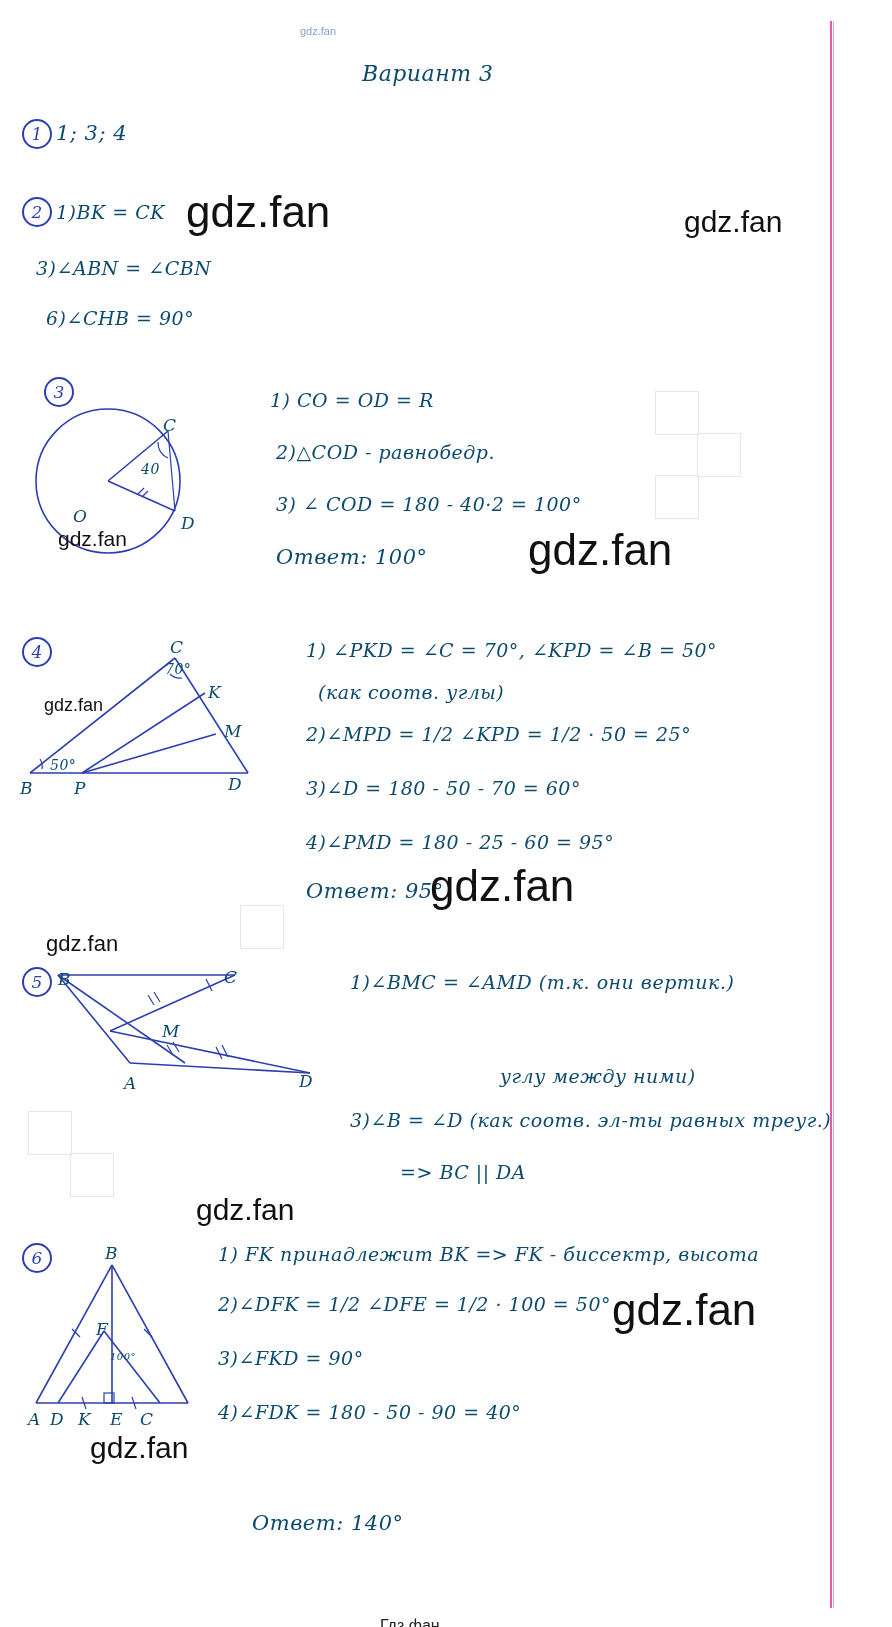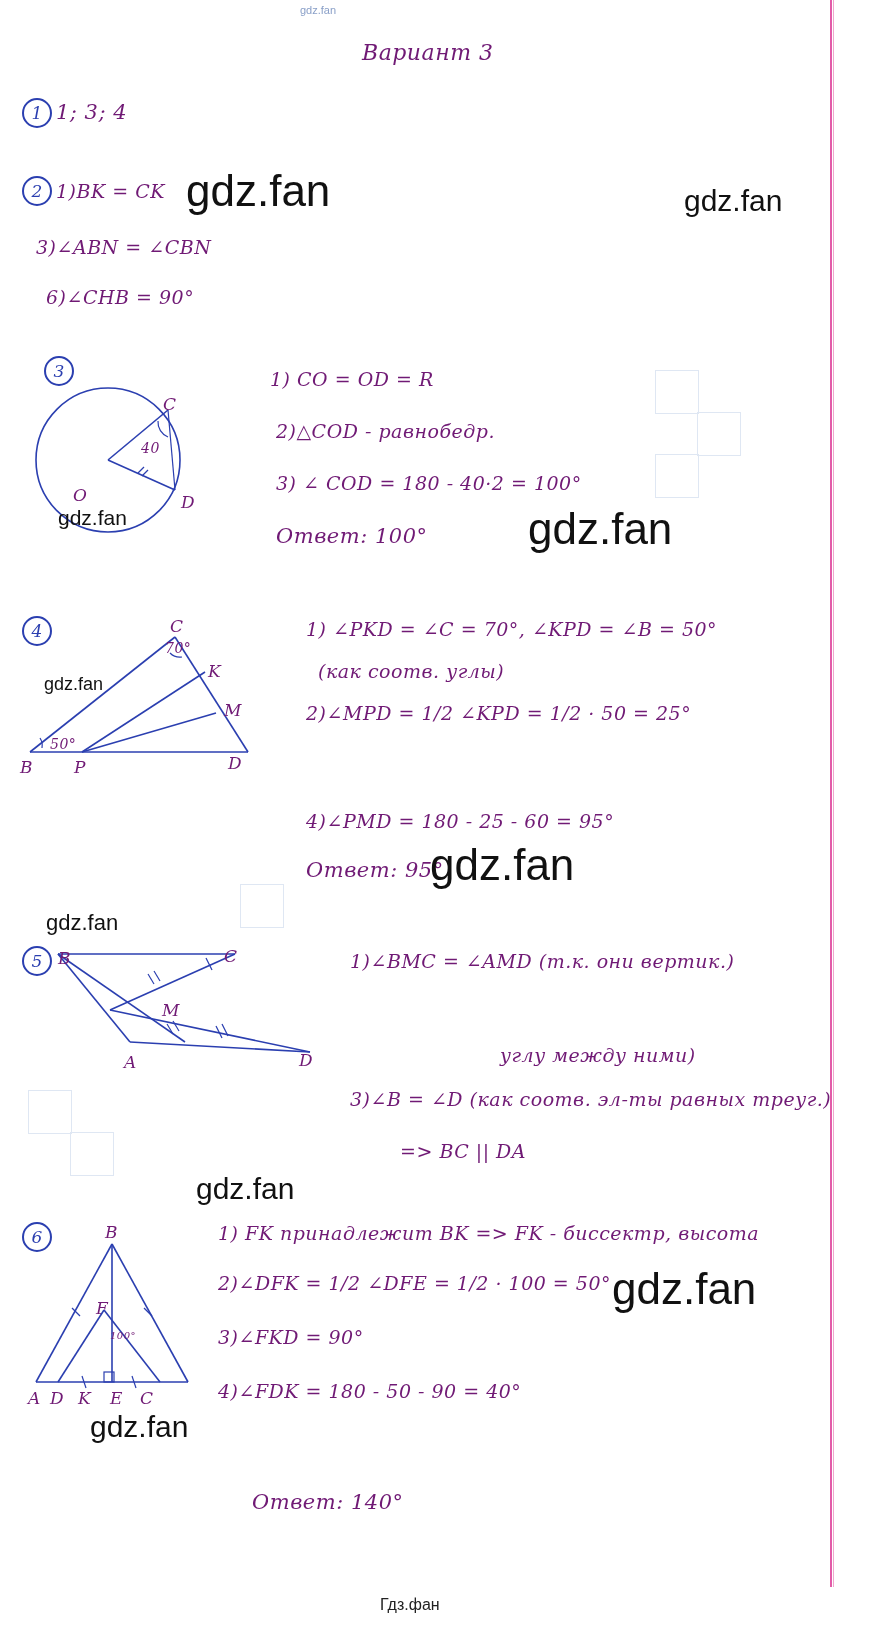--- a/index.html
+++ b/index.html
@@ -6,36 +6,37 @@
   body{
     width:892px;height:1627px;
     background:#ffffff;
     font-family:"Liberation Sans", sans-serif;
     position:relative;
     overflow:hidden;
   }
   .page{
     position:absolute;inset:0;
     background:#fff;
+    margin-top:21px;
   }
   
   .page-edge{
     position:absolute;
     top:0;right:60px;width:2px;height:1587px;
     background:#e25ba8;
   }
   .page-edge2{
     position:absolute;
     top:0;right:58px;width:1px;height:1587px;
     background:#f0a6cd;
   }
   
   .hw{
     font-family:"DejaVu Serif", serif;
-    color:#701a75;
+    color:#0c4a6e;
     font-style:italic;
     white-space:pre;
     position:absolute;
     letter-spacing:.5px;
   }
   .hw.sm{font-size:17px;}
   .hw.md{font-size:19px;}
   .hw.lg{font-size:21px;}
   .title{
     font-size:22px;
@@ -130,20 +131,21 @@
   <div class="hw sm" style="left:224px;top:700px;">M</div>
   <div class="hw sm" style="left:20px;top:757px;">B</div>
   <div class="hw sm" style="left:74px;top:757px;">P</div>
   <div class="hw sm" style="left:228px;top:753px;">D</div>
   <div class="hw sm" style="left:165px;top:640px;font-size:14px;">70°</div>
   <div class="hw sm" style="left:50px;top:736px;font-size:14px;">50°</div>
 
   <div class="hw md" style="left:306px;top:618px;">1) ∠PKD = ∠C = 70°, ∠KPD = ∠B = 50°</div>
   <div class="hw md" style="left:318px;top:660px;">(как соотв. углы)</div>
   <div class="hw md" style="left:306px;top:702px;">2)∠MPD = 1/2 ∠KPD = 1/2 · 50 = 25°</div>
+  <div class="hw md" style="left:306px;top:756px;">3)∠D = 180 - 50 - 70 = 60°</div>
   <div class="hw md" style="left:306px;top:810px;">4)∠PMD = 180 - 25 - 60 = 95°</div>
   <div class="hw lg" style="left:306px;top:858px;">Ответ: 95°</div>
 
   <div class="circled" style="left:22px;top:946px;">5</div>
 
   <svg style="left:20px;top:940px;width:300px;height:150px;">
     <line class="ln" x1="38" y1="14" x2="215" y2="14"></line>
     <line class="ln" x1="38" y1="14" x2="165" y2="102"></line>
     <line class="ln" x1="215" y1="14" x2="90" y2="70"></line>
     <line class="ln" x1="90" y1="70" x2="290" y2="112"></line>

